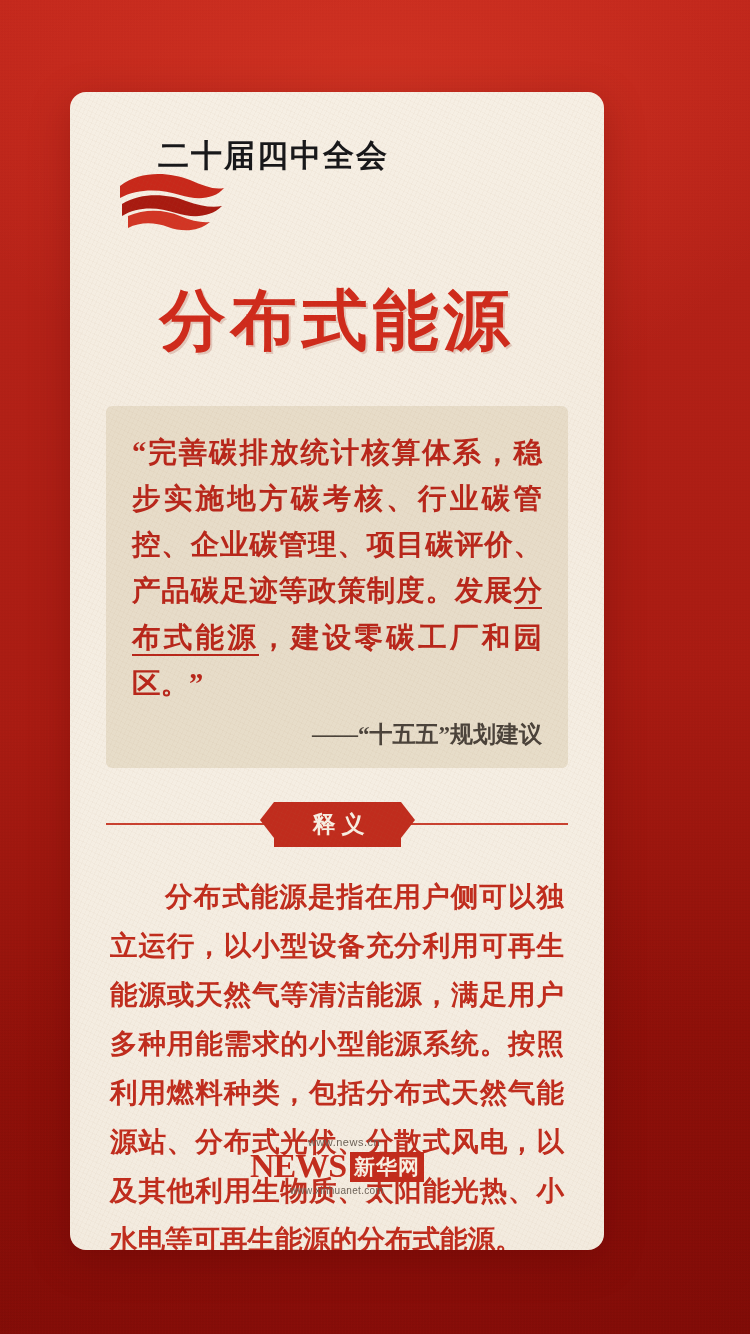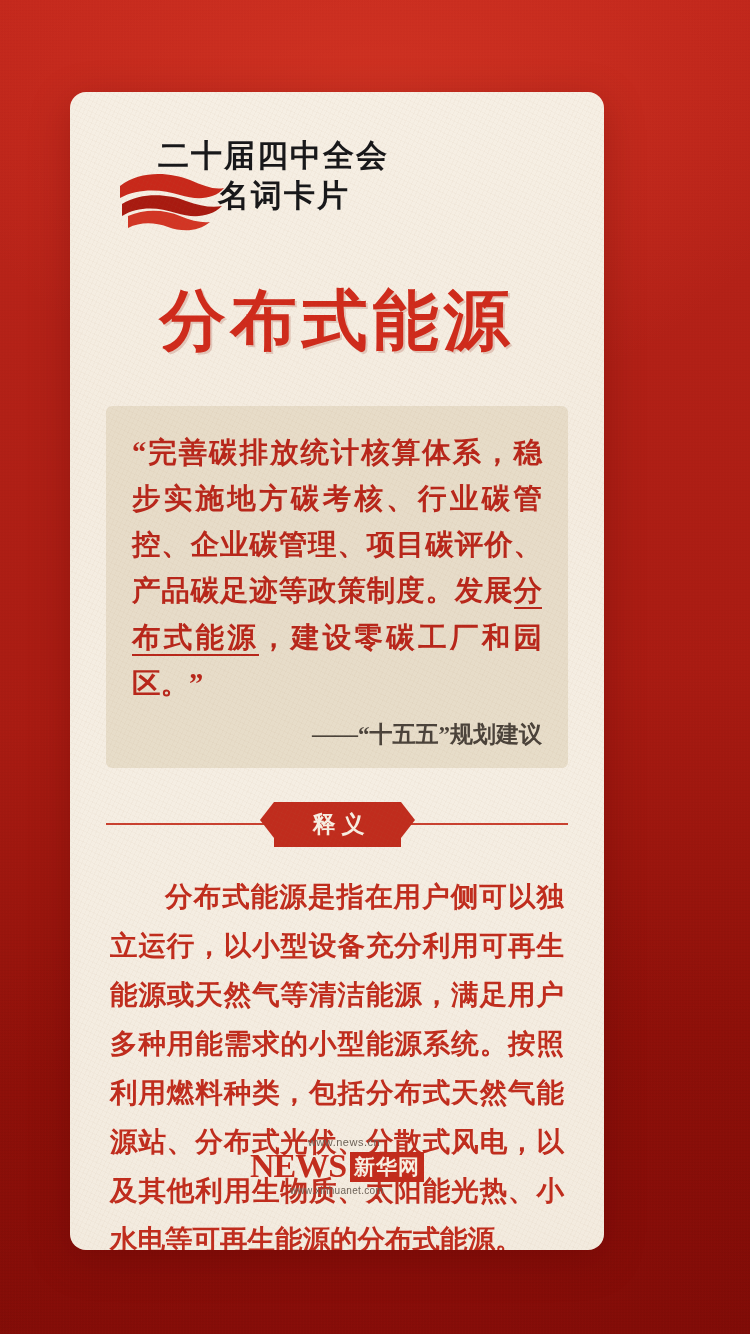--- a/index.html
+++ b/index.html
@@ -243,21 +243,20 @@
 <div class="card">
 
   <div class="header">
     <svg class="ribbon" viewBox="0 0 108 70" aria-hidden="true">
       <path d="M2,20 C22,4 52,6 72,14 C86,20 96,24 106,22 C96,34 78,34 62,29 C44,23 20,22 2,32 Z" fill="#c8281a"></path>
       <path d="M4,38 C24,26 50,28 68,35 C82,40 94,42 104,40 C92,52 74,52 58,47 C40,41 20,40 4,50 Z" fill="#a81a10"></path>
       <path d="M10,50 C28,42 48,44 62,50 C74,55 84,57 92,56 C80,66 64,66 50,61 C36,56 22,56 10,62 Z" fill="#d23524"></path>
     </svg>
     <div class="header-lines">
       <div class="hl1">二十届四中全会</div>
-      <div class="hl2">名词卡片</div>
     </div>
   </div>
 
   <div class="title">分布式能源</div>
 
   <div class="quote-box">
     <div class="quote-text"><span>“完善碳排放统计核算体系，稳步实施地方碳考核、行业碳管控、企业碳管理、项目碳评价、产品碳足迹等政策制度。发展</span><span class="underline-term">分布式能源</span><span>，建设零碳工厂和园区。”</span></div>
     <div class="quote-source">——“十五五”规划建议</div>
   </div>
 

